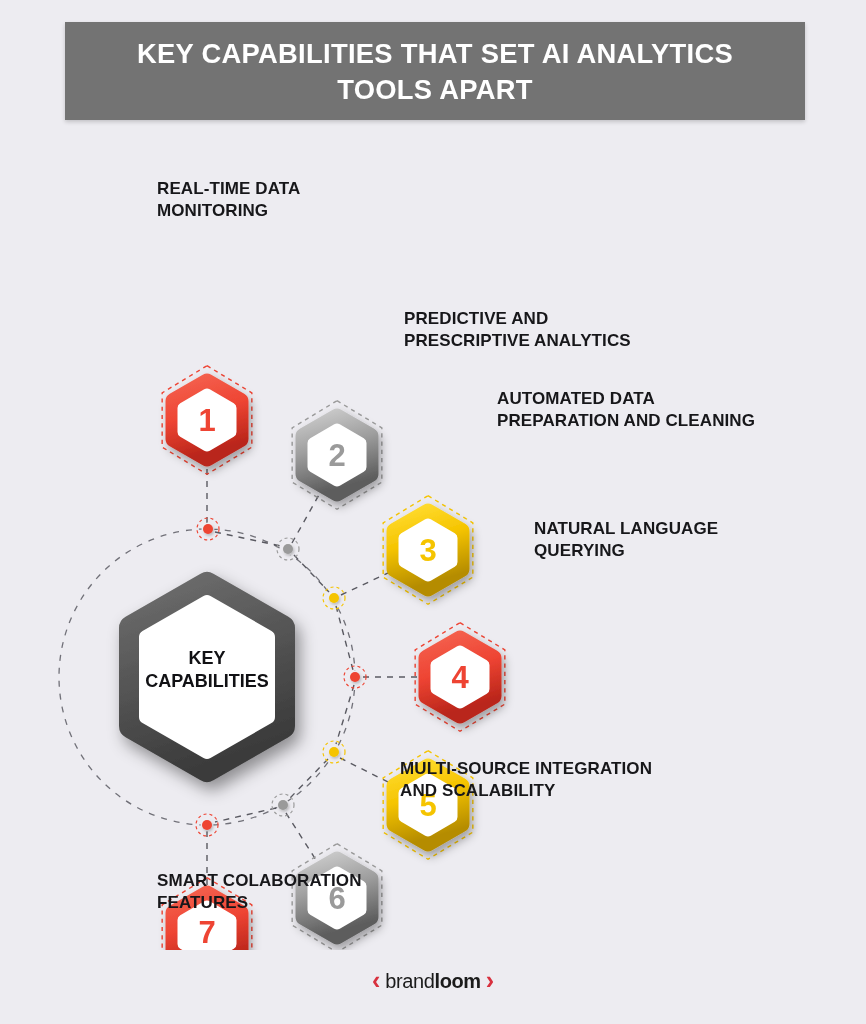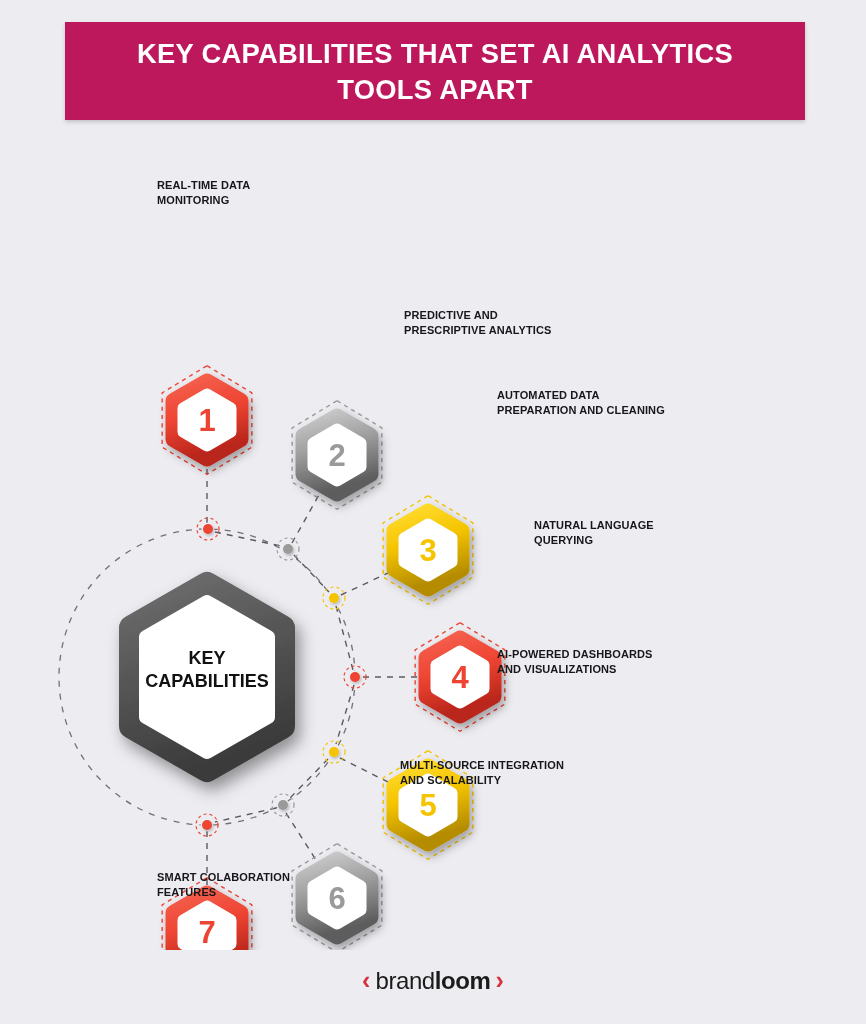--- a/index.html
+++ b/index.html
@@ -8,21 +8,21 @@
     background:#edecf1;
     font-family:"Liberation Sans", sans-serif;
     overflow:hidden;
     position:relative;
   }
   #page{position:relative;width:866px;height:1024px;}
 
   
   .header-bar{
     position:absolute;left:65px;top:22px;width:740px;height:98px;
-    background:#be185d;
+    background:#737373;
     display:flex;align-items:center;justify-content:center;
     box-shadow:0 2px 4px rgba(0,0,0,.18);
   }
   .header-title{
     color:#ffffff;
     font-size:28.5px;
     font-weight:bold;
     letter-spacing:.3px;
     line-height:1.27;
     text-align:center;
@@ -32,36 +32,36 @@
     transform:scaleX(.96);
   }
 
   
   .diagram{position:absolute;left:0;top:130px;width:866px;height:820px;}
   .diagram svg{position:absolute;left:0;top:0;}
 
   
   .node-label{
     position:absolute;
-    font-size:11px;
+    font-size:17px;
     font-weight:bold;
     color:#17171a;
     line-height:1.32;
     letter-spacing:.1px;
     text-transform:uppercase;
     white-space:pre-line;
   }
 
   
   .footer{
     position:absolute;left:0;top:968px;width:866px;
     display:flex;align-items:center;justify-content:center;gap:5px;
   }
   .chev{color:#d8313f;font-size:25px;font-weight:bold;line-height:1;}
-  .logo-text{font-size:24px;line-height:1;color:#1b1b1b;letter-spacing:-.4px;}
+  .logo-text{font-size:20px;line-height:1;color:#1b1b1b;letter-spacing:-.4px;}
   .logo-light{font-weight:300;}
   .logo-bold{font-weight:bold;}
 </style>
 </head>
 <body>
 
 <div id="page">
 
   <div class="header-bar">
     <div class="header-title">KEY CAPABILITIES THAT SET AI ANALYTICS TOOLS APART</div>
@@ -255,22 +255,20 @@
 
     <div class="node-label" style="left:404px;top:142px;width:290px;margin-top:36px;">PREDICTIVE AND
 PRESCRIPTIVE ANALYTICS</div>
 
     <div class="node-label" style="left:497px;top:258px;width:320px;">AUTOMATED DATA
 PREPARATION AND CLEANING</div>
 
     <div class="node-label" style="left:534px;top:388px;width:270px;">NATURAL LANGUAGE
 QUERYING</div>
 
-    <div class="node-label" style="left:497px;top:517px;width:310px;">AI-POWERED DASHBOARDS
-AND VISUALIZATIONS</div>
 
     <div class="node-label" style="left:157px;top:740px;width:290px;">SMART COLABORATION
 FEATURES</div>
 
     <div class="node-label" style="left:400px;top:628px;width:330px;">MULTI-SOURCE INTEGRATION
 AND SCALABILITY</div>
   </div>
 
   <div class="footer">
     <span class="chev">‹</span>

